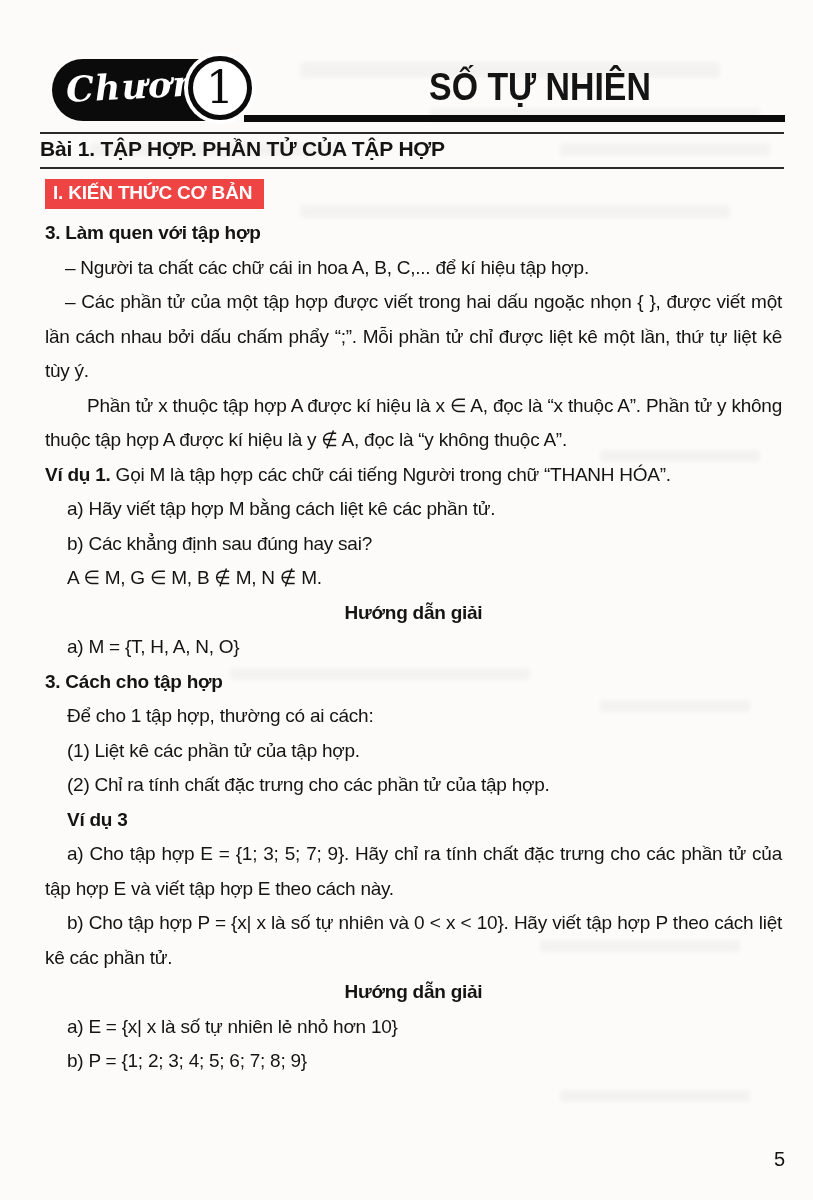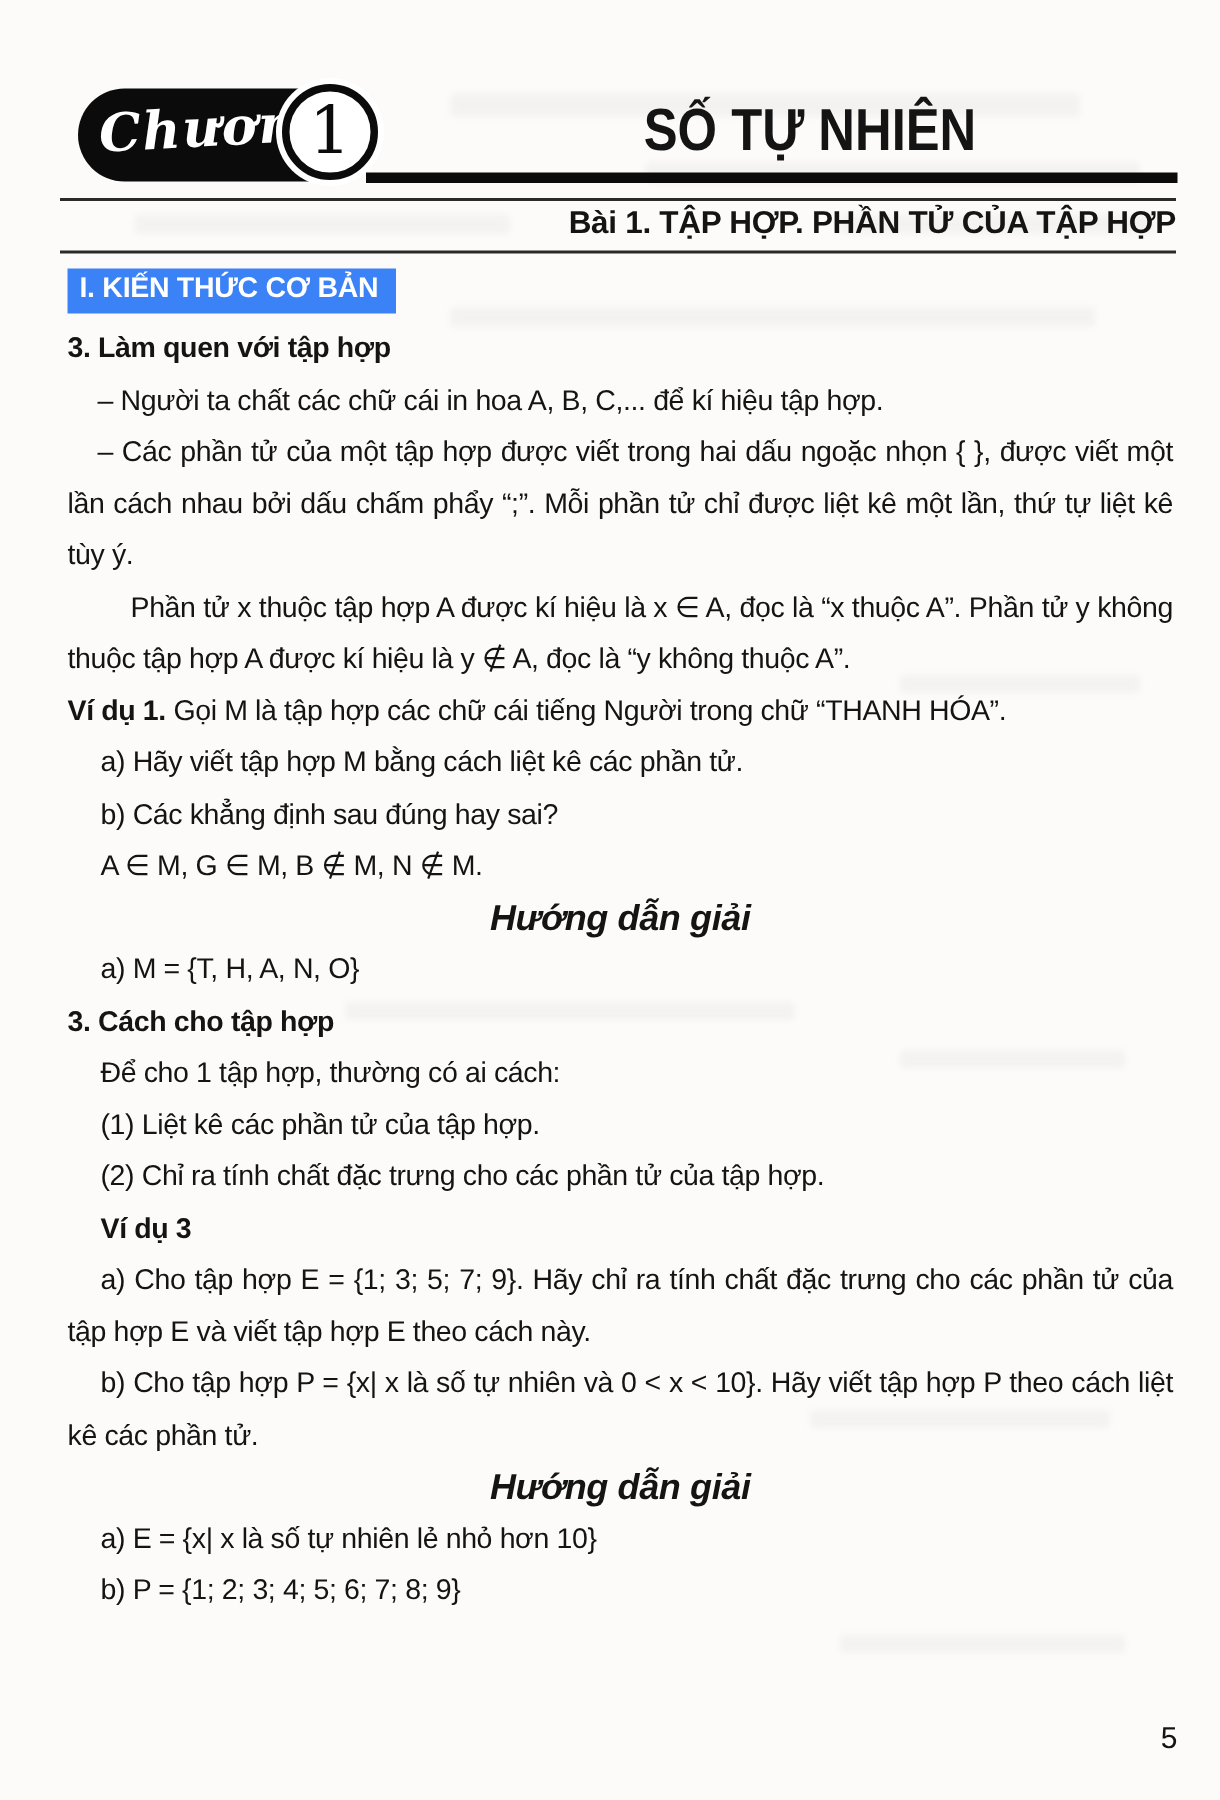--- a/index.html
+++ b/index.html
@@ -31,43 +31,43 @@
   .chapter-title {
     position:absolute; left:390px; top:66px; width:300px; text-align:center;
     font-size:36px; font-weight:bold; white-space:nowrap;
     transform:scale(0.94,1.1); transform-origin:center;
   }
   .header-rule { position:absolute; left:244px; top:115px; width:541px; height:7px; background:#0b0b0b; }
   .thin-rule   { position:absolute; left:40px; width:744px; height:2px; background:#2a2a2a; }
   .rule-a { top:132px; }
   .rule-b { top:167px; }
   .lesson-title {
-    position:absolute; left:40px; top:137px; width:744px; text-align:right;
+    position:absolute; left:40px; top:137px; width:744px; text-align:left;
     font-size:21px; font-weight:bold; letter-spacing:-0.2px;
   }
 
   
   .section-badge {
     position:absolute; left:45px; top:179px;
-    background:#3b82f6; color:#ffffff; font-weight:bold; font-size:19px;
+    background:#ef4444; color:#ffffff; font-weight:bold; font-size:19px;
     padding:3px 12px 5px 8px; letter-spacing:-0.2px;
   }
 
   
   .content {
     position:absolute; left:45px; top:216px; width:737px;
     font-size:19px; line-height:34.5px; letter-spacing:-0.25px;
   }
   .content > div { margin:0; }
   .b   { font-weight:bold; }
   .j   { text-align:justify; }
   .ti20 { text-indent:20px; }
   .ti22 { text-indent:22px; }
   .ti42 { text-indent:42px; }
-  .center-h { text-align:center; font-weight:bold; font-size:24px;font-style:italic; }
+  .center-h { text-align:center; font-weight:bold; font-size:19px; }
 
   .page-number { position:absolute; right:28px; top:1148px; font-size:20px; }
 
   
   .bleed { position:absolute; background:#8a8a88; opacity:0.07; filter:blur(2px); border-radius:3px; }
 </style>
 </head>
 <body>
 
 <div class="page">

